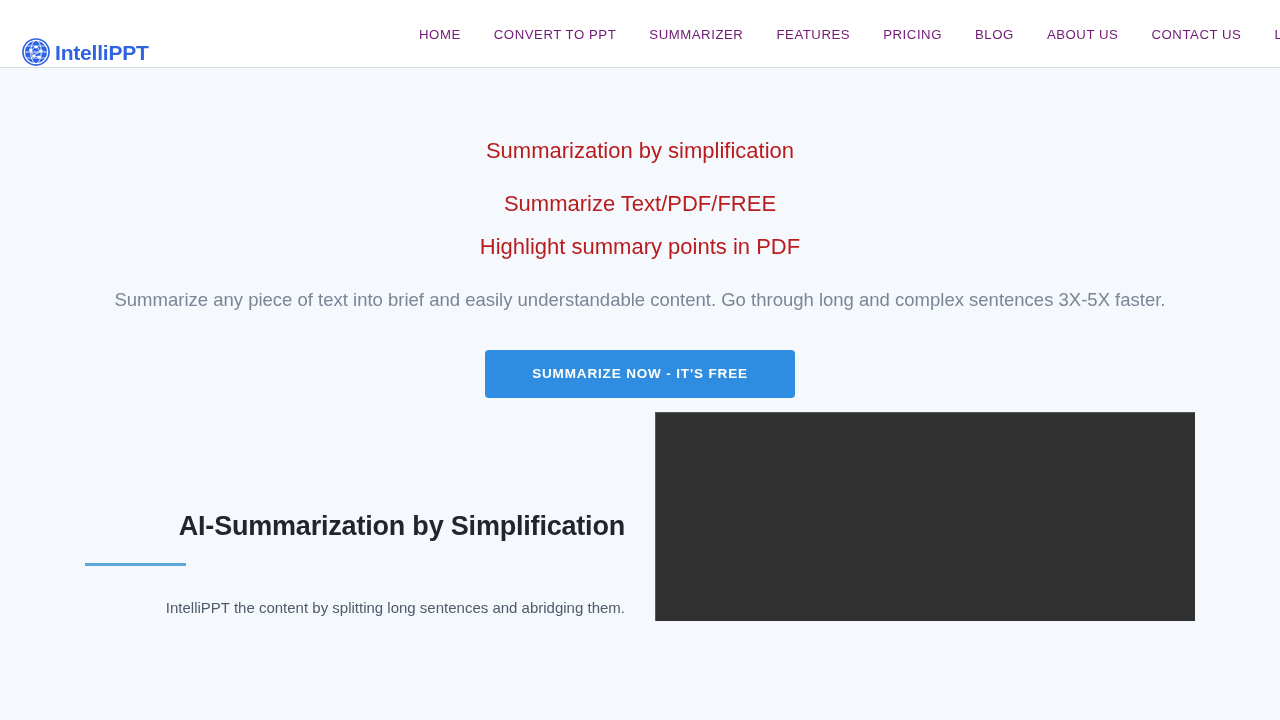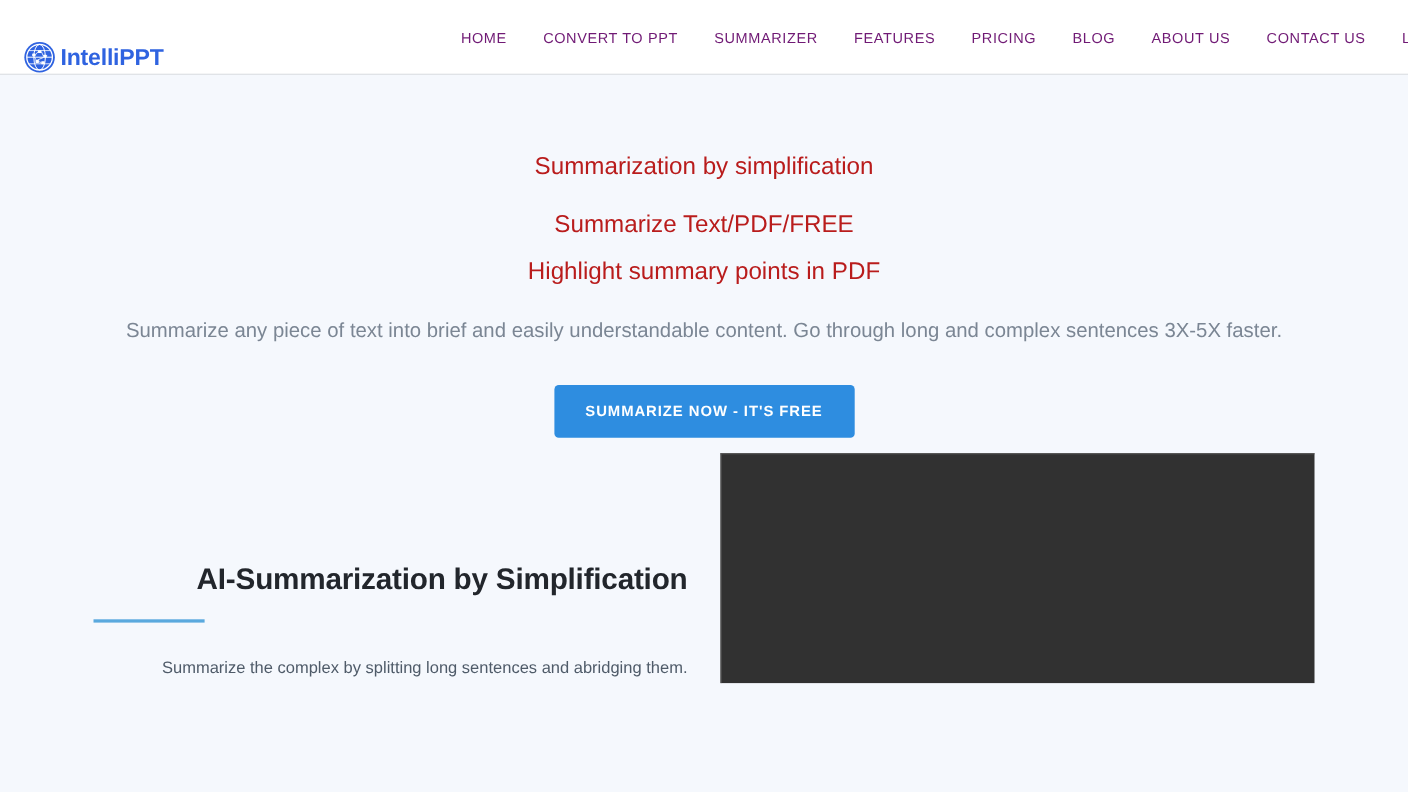--- a/index.html
+++ b/index.html
@@ -103,21 +103,21 @@
 
   .cta-wrap {
     margin-top: 37px;
     display: flex;
     justify-content: center;
   }
   .cta-button {
     display: inline-flex;
     align-items: center;
     justify-content: center;
-    width: 273px;
+    width: 310px;
     height: 48px;
     background: #2e8de0;
     color: #ffffff;
     font-size: 13.5px;
     font-weight: bold;
     letter-spacing: 0.85px;
     text-transform: uppercase;
     border: none;
     border-radius: 4px;
     cursor: pointer;
@@ -222,18 +222,18 @@
   <div class="cta-wrap">
     <button class="cta-button">SUMMARIZE NOW - IT'S FREE</button>
   </div>
 </section>
 
 <section class="feature-section">
 
   <div class="feature-text">
     <h2 class="feature-heading">AI-Summarization by Simplification</h2>
     <div class="feature-rule"></div>
-    <p class="feature-para">Summarize the complex by splitting long sentences and abridging them.</p>
+    <p class="feature-para">IntelliPPT the content by splitting long sentences and abridging them.</p>
   </div>
 
   <div class="video-frame"></div>
 
 </section>
 
 </body></html>

